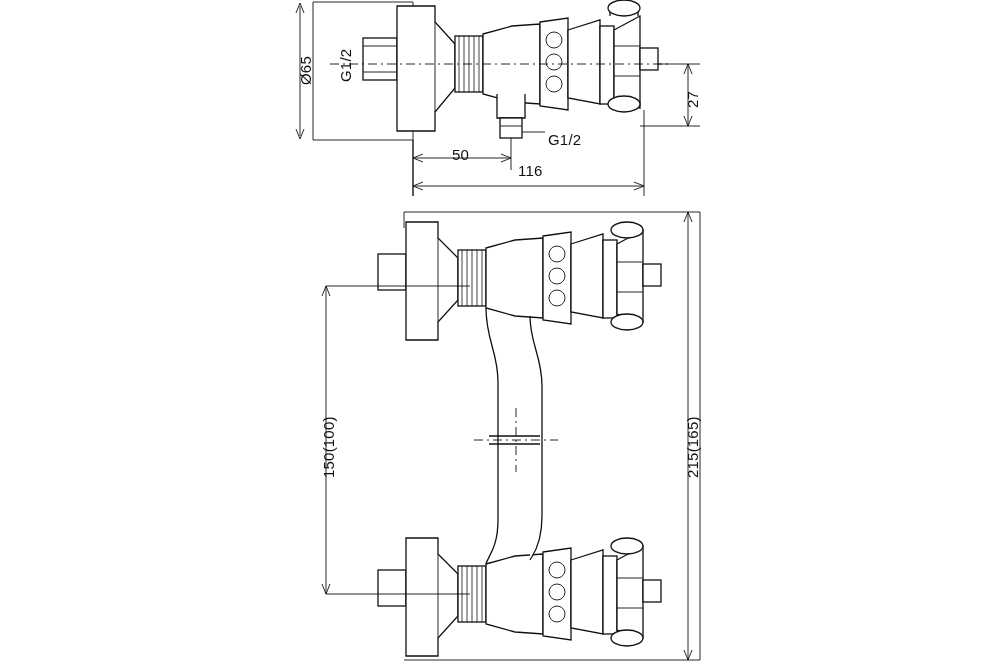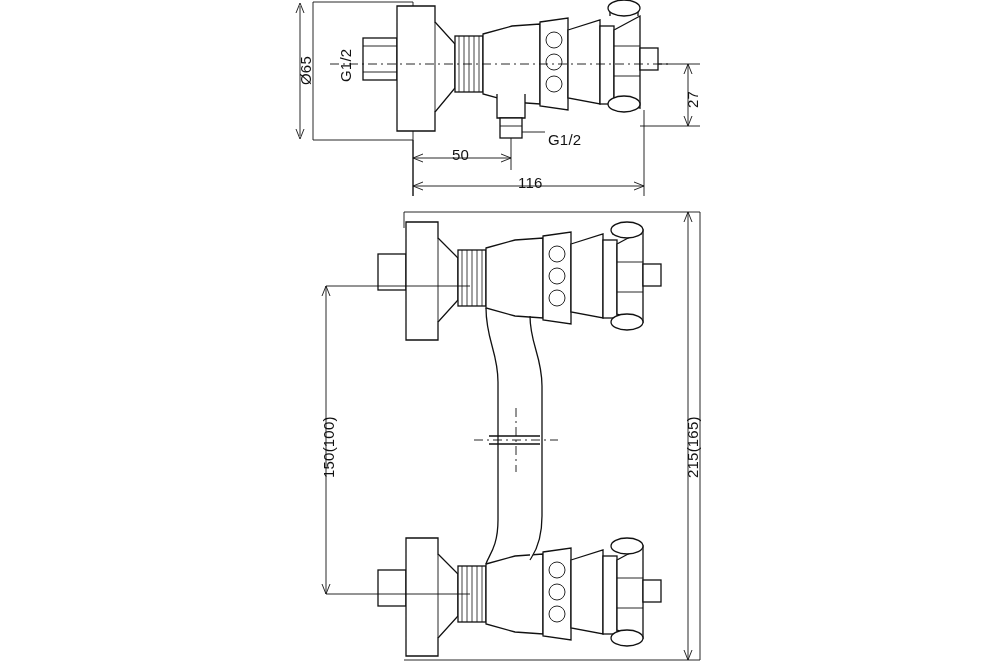--- a/index.html
+++ b/index.html
@@ -217,21 +217,21 @@
   </svg>
 
   <div class="dim-label rot" style="left:297px; top:85px;">Ø65</div>
 
   <div class="dim-label rot" style="left:337px; top:82px;">G1/2</div>
 
   <div class="dim-label" style="left:548px; top:131px;">G1/2</div>
 
   <div class="dim-label" style="left:452px; top:146px;">50</div>
 
-  <div class="dim-label" style="left:518px; top:174px;">116</div>
+  <div class="dim-label" style="left:518px; top:162px;">116</div>
 
   <div class="dim-label rot" style="left:684px; top:108px;">27</div>
 
   <div class="dim-label rot" style="left:320px; top:478px;">150(100)</div>
 
   <div class="dim-label rot" style="left:684px; top:478px;">215(165)</div>
 
 </div>
 
 </body></html>

